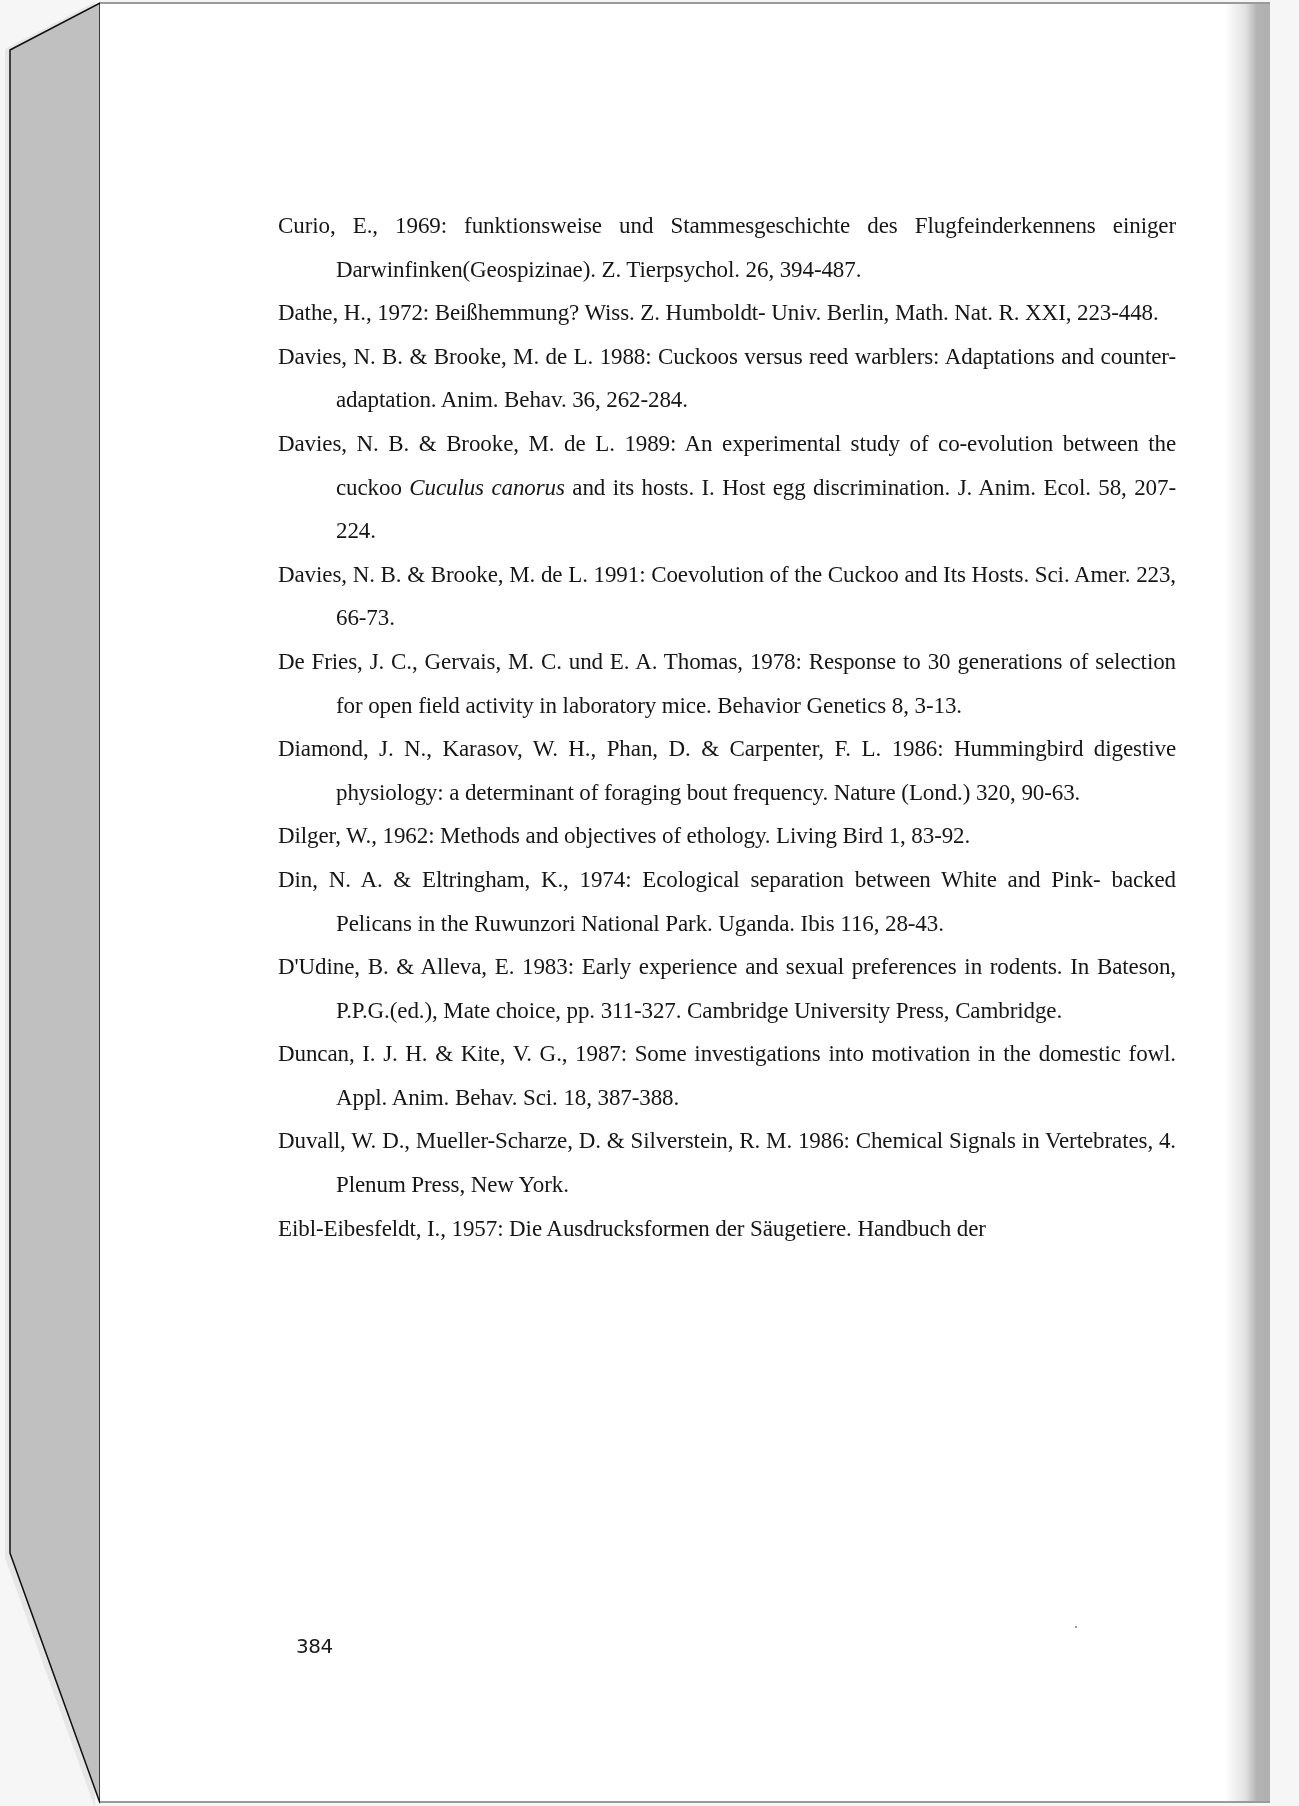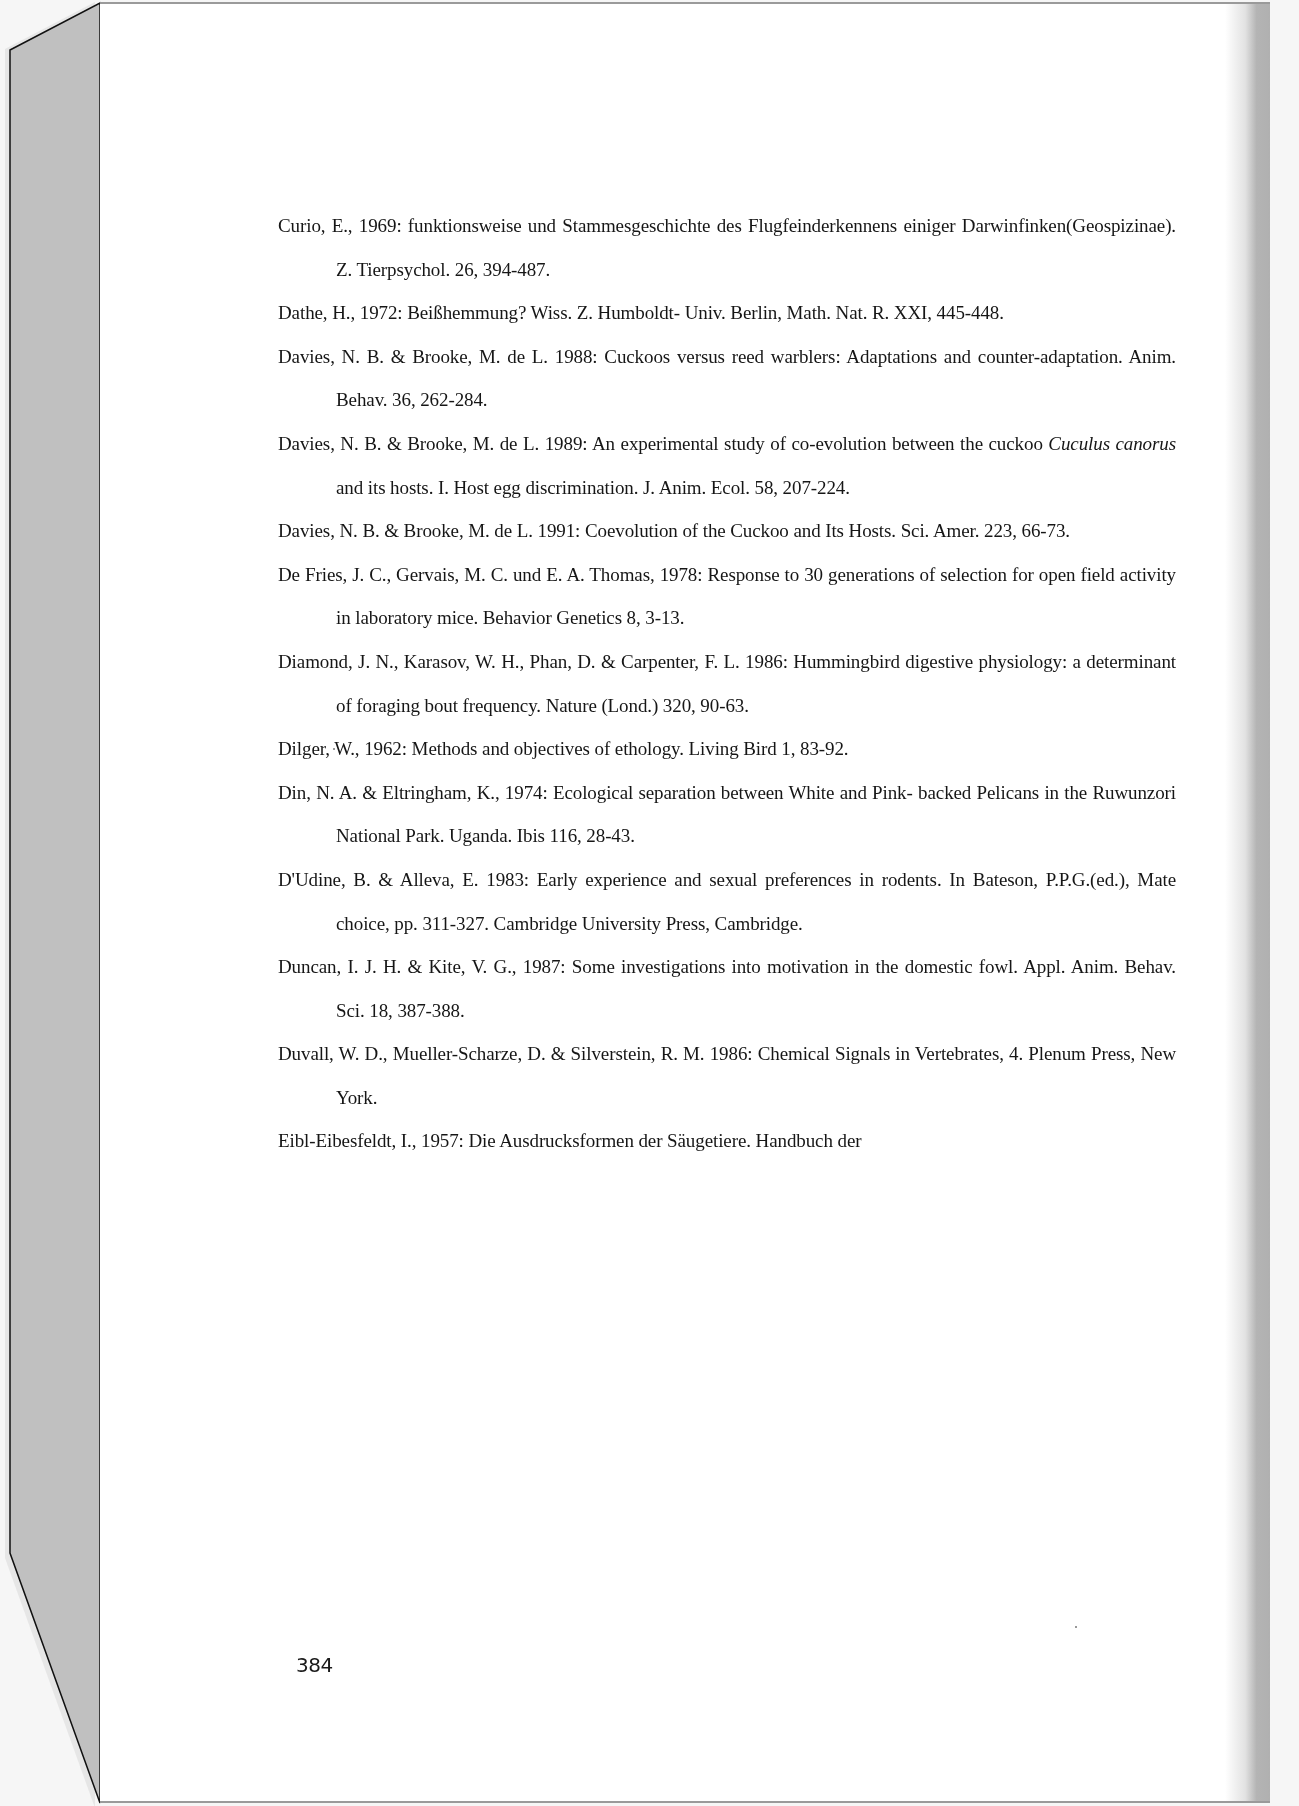--- a/index.html
+++ b/index.html
@@ -41,21 +41,21 @@
       width: 45px;
       height: 100%;
       background: linear-gradient(to right, rgba(255,255,255,0) 0%, #e2e2e2 45%, #b4b4b4 70%, #b0b0b0 100%);
     }
     .refs {
       position: absolute;
       left: 178px;
       top: 200px;
       width: 898px;
       font-family: "Liberation Serif", serif;
-      font-size: 19px;
+      font-size: 23px;
       line-height: 43.6px;
       color: #161616;
       letter-spacing: -0.1px;
     }
     .ref {
       margin: 0;
       padding-left: 58px;
       text-indent: -58px;
       text-align: justify;
       text-align-last: left;
@@ -64,21 +64,20 @@
       font-style: italic;
     }
     .page-number {
       position: absolute;
       left: 196px;
       top: 1630px;
       font-family: "DejaVu Sans", sans-serif;
       font-size: 20px;
       color: #1a1a1a;
       letter-spacing: -0.5px;
-      margin-top: 19px;
     }
     .stray-dot {
       position: absolute;
       width: 2px;
       height: 2px;
       background: #777;
       border-radius: 50%;
     }
   </style>
 </head>
@@ -97,21 +96,21 @@
     <div class="refs">
 
       <p class="ref">
         <span>Curio, E., 1969: funktionsweise und Stammesgeschichte des Flugfeinderkennens</span>
         <span>einiger Darwinfinken(Geospizinae). Z. Tierpsychol. 26, 394-487.</span>
       </p>
 
 
       <p class="ref">
         <span>Dathe, H., 1972: Beißhemmung? Wiss. Z. Humboldt- Univ. Berlin, Math. Nat. R.</span>
-        <span>XXI, 445-448.</span>
+        <span>XXI, 223-448.</span>
       </p>
 
       <p class="ref">
         <span>Davies, N. B. &amp; Brooke, M. de L. 1988: Cuckoos versus reed warblers: Adaptations</span>
         <span>and counter-adaptation. Anim. Behav. 36, 262-284.</span>
       </p>
 
       <p class="ref">
         <span>Davies, N. B. &amp; Brooke, M. de L. 1989: An experimental study of co-evolution</span>
         <span>between the cuckoo </span><i>Cuculus canorus</i><span> and its hosts. I. Host egg discrimination. J.</span>

